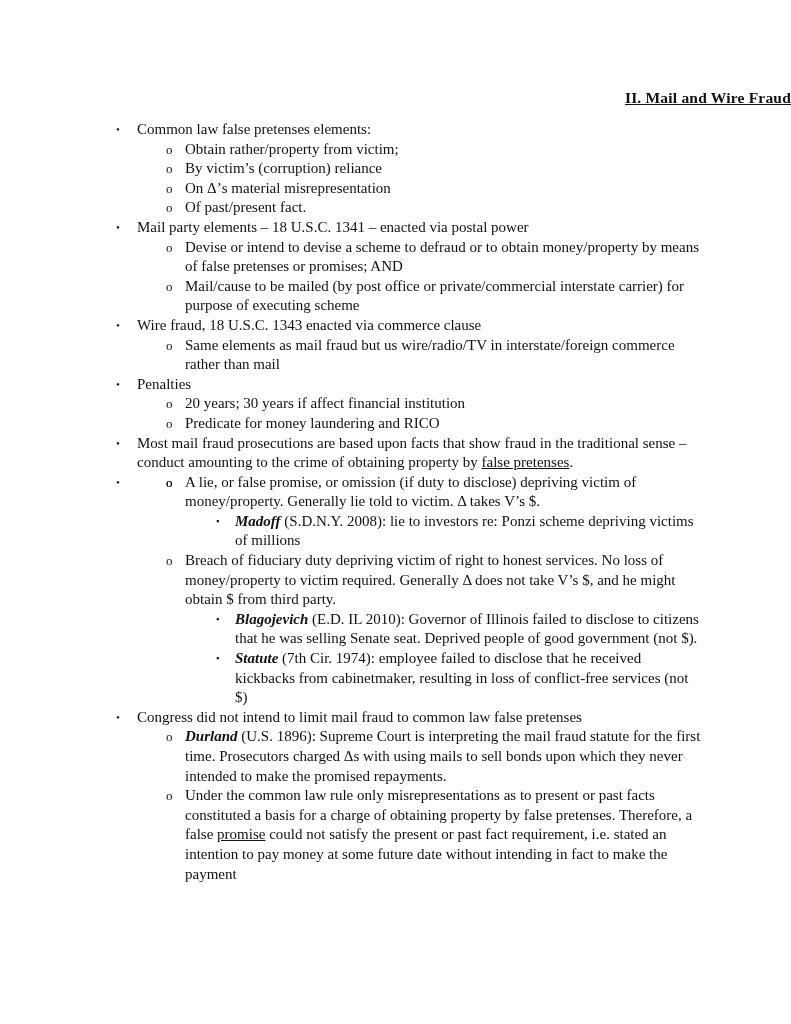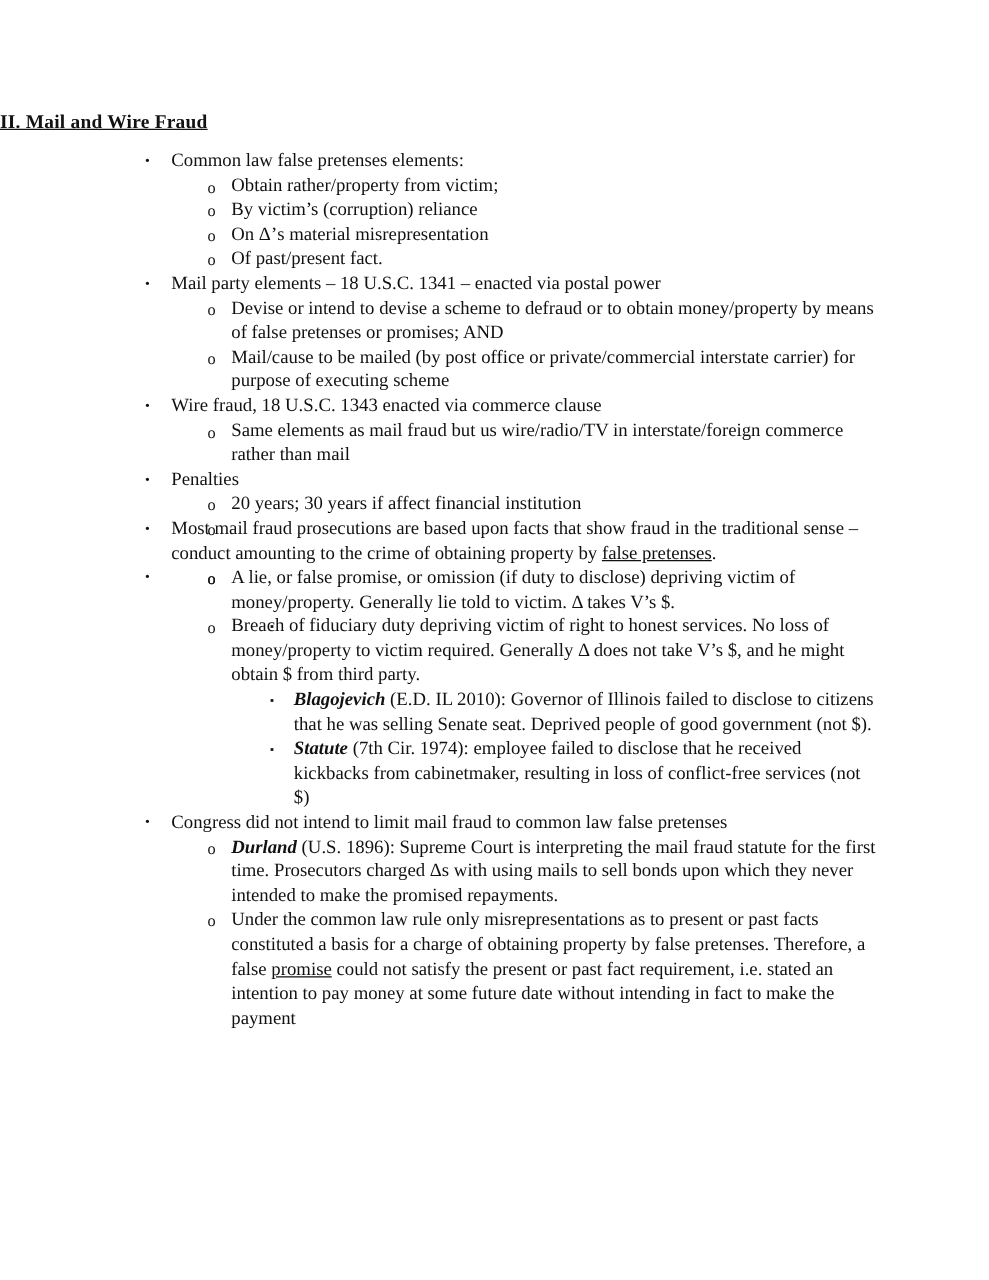--- a/index.html
+++ b/index.html
@@ -14,21 +14,21 @@
     background: #ffffff;
     overflow: hidden;
     font-family: "Liberation Serif", "DejaVu Serif", serif;
     color: #111111;
   }
   .doc-title {
     position: absolute;
     top: 89px;
     left: 0;
     width: 791px;
-    text-align: left;
+    text-align: right;
     font-size: 15.5px;
     font-weight: bold;
     text-decoration: underline;
     letter-spacing: 0.2px;
   }
   .body-block {
     position: absolute;
     top: 120px;
     left: 0;
     width: 791px;
@@ -135,37 +135,39 @@
       <div class="li lvl1">
         <span class="bullet">•</span>
         <span class="txt"><span class="b">Penalties</span></span>
       </div>
       <div class="li lvl2">
         <span class="bullet">o</span>
         <span class="txt"><span>20 years; 30 years if affect financial institution</span></span>
       </div>
       <div class="li lvl2">
         <span class="bullet">o</span>
+        <span class="txt"><span>Predicate for money laundering and RICO</span></span>
       </div>
       <div class="li lvl1">
         <span class="bullet">•</span>
         <span class="txt"><span>Most mail fraud prosecutions are based upon facts that show fraud in the traditional sense – conduct amounting to the crime of obtaining property by </span><span class="u">false pretenses</span><span>.</span></span>
       </div>
       <div class="li lvl2">
         <span class="bullet">o</span>
       </div>
       <div class="li lvl1">
         <span class="bullet">•</span>
       </div>
       <div class="li lvl2">
         <span class="bullet">o</span>
         <span class="txt"><span>A lie, or false promise, or omission (if duty to disclose) depriving victim of money/property.  Generally lie told to victim.  Δ takes V’s $.</span></span>
       </div>
       <div class="li lvl3">
         <span class="bullet">▪</span>
+        <span class="txt"><span class="bi">Madoff</span><span class="b"> (S.D.N.Y. 2008):</span><span>  lie to investors re:  Ponzi scheme depriving victims of millions</span></span>
       </div>
       <div class="li lvl2">
         <span class="bullet">o</span>
         <span class="txt"><span>Breach of fiduciary duty depriving victim of right to honest services.  No loss of money/property to victim required.  Generally Δ does not take V’s $, and he might obtain $ from third party.</span></span>
       </div>
       <div class="li lvl3">
         <span class="bullet">▪</span>
         <span class="txt"><span class="bi">Blagojevich</span><span class="b"> (E.D. IL 2010)</span><span>:  Governor of Illinois failed to disclose to citizens that he was selling Senate seat.  Deprived people of good government (not $).</span></span>
       </div>
       <div class="li lvl3">

